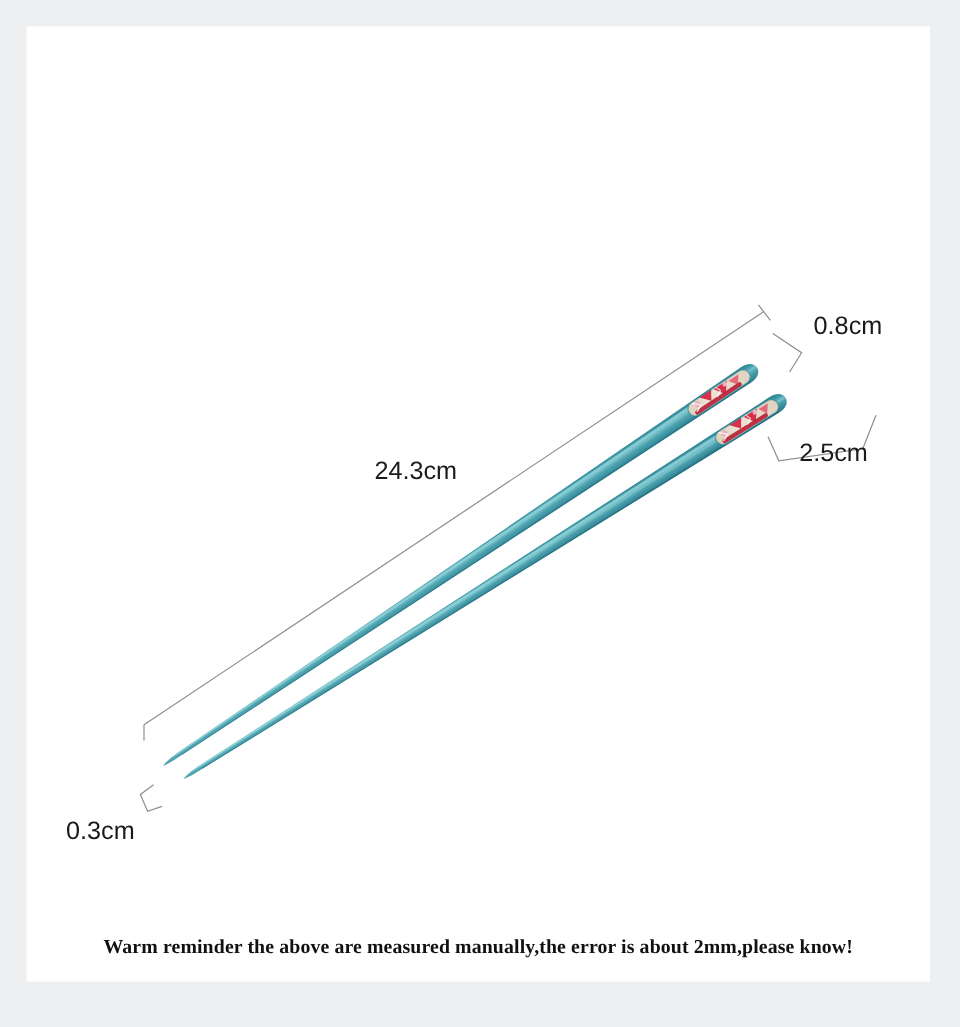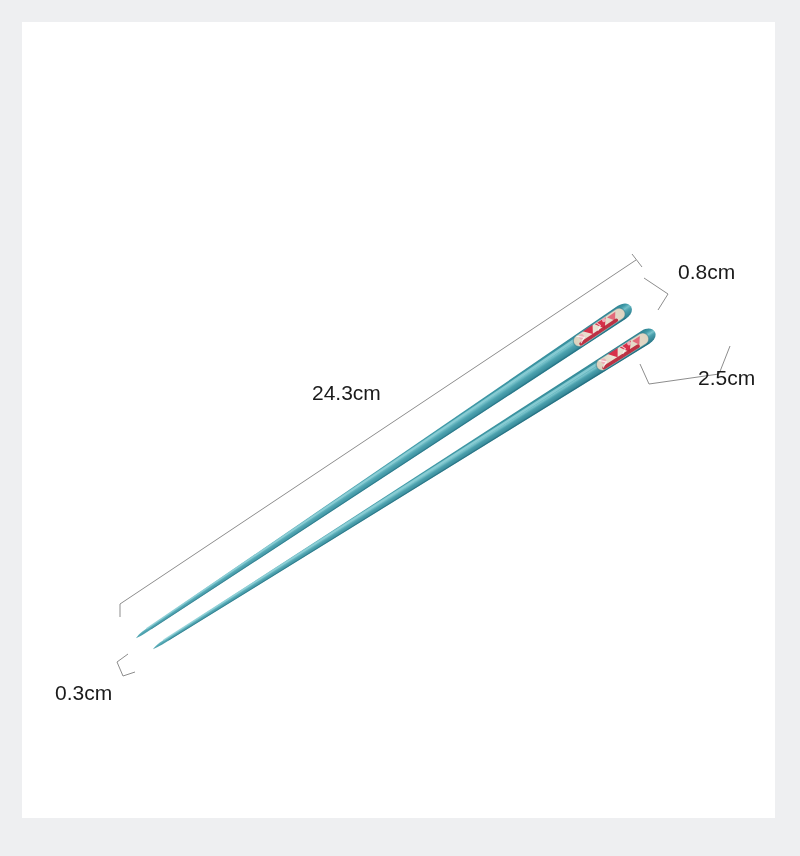--- a/index.html
+++ b/index.html
@@ -45,21 +45,21 @@
   .dim-label {
     position: absolute;
     font-family: "Liberation Sans", sans-serif;
     font-size: 21px;
     color: #1a1a1a;
     letter-spacing: 0px;
     white-space: nowrap;
     line-height: 1;
   }
   #label-08 { left: 656px; top: 239px; }
-  #label-25 { left: 676px; top: 345px; }
+  #label-25 { left: 644px; top: 345px; }
   #label-243 { left: 290px; top: 360px; }
   #label-03 { left: 33px; top: 634px; margin-top: 26px; }
 
   #warning {
     position: absolute;
     left: 0;
     top: 757px;
     width: 753px;
     text-align: center;
     font-family: "Liberation Serif", serif;
@@ -186,17 +186,18 @@
       </svg>
 
       <div class="dim-label" id="label-08">0.8cm</div>
 
       <div class="dim-label" id="label-25">2.5cm</div>
 
       <div class="dim-label" id="label-243">24.3cm</div>
 
       <div class="dim-label" id="label-03">0.3cm</div>
 
+      <div id="warning">Warm reminder the above are measured manually,the error is about 2mm,please know!</div>
 
     </div>
   </div>
 
 </div>
 
 </body></html>

